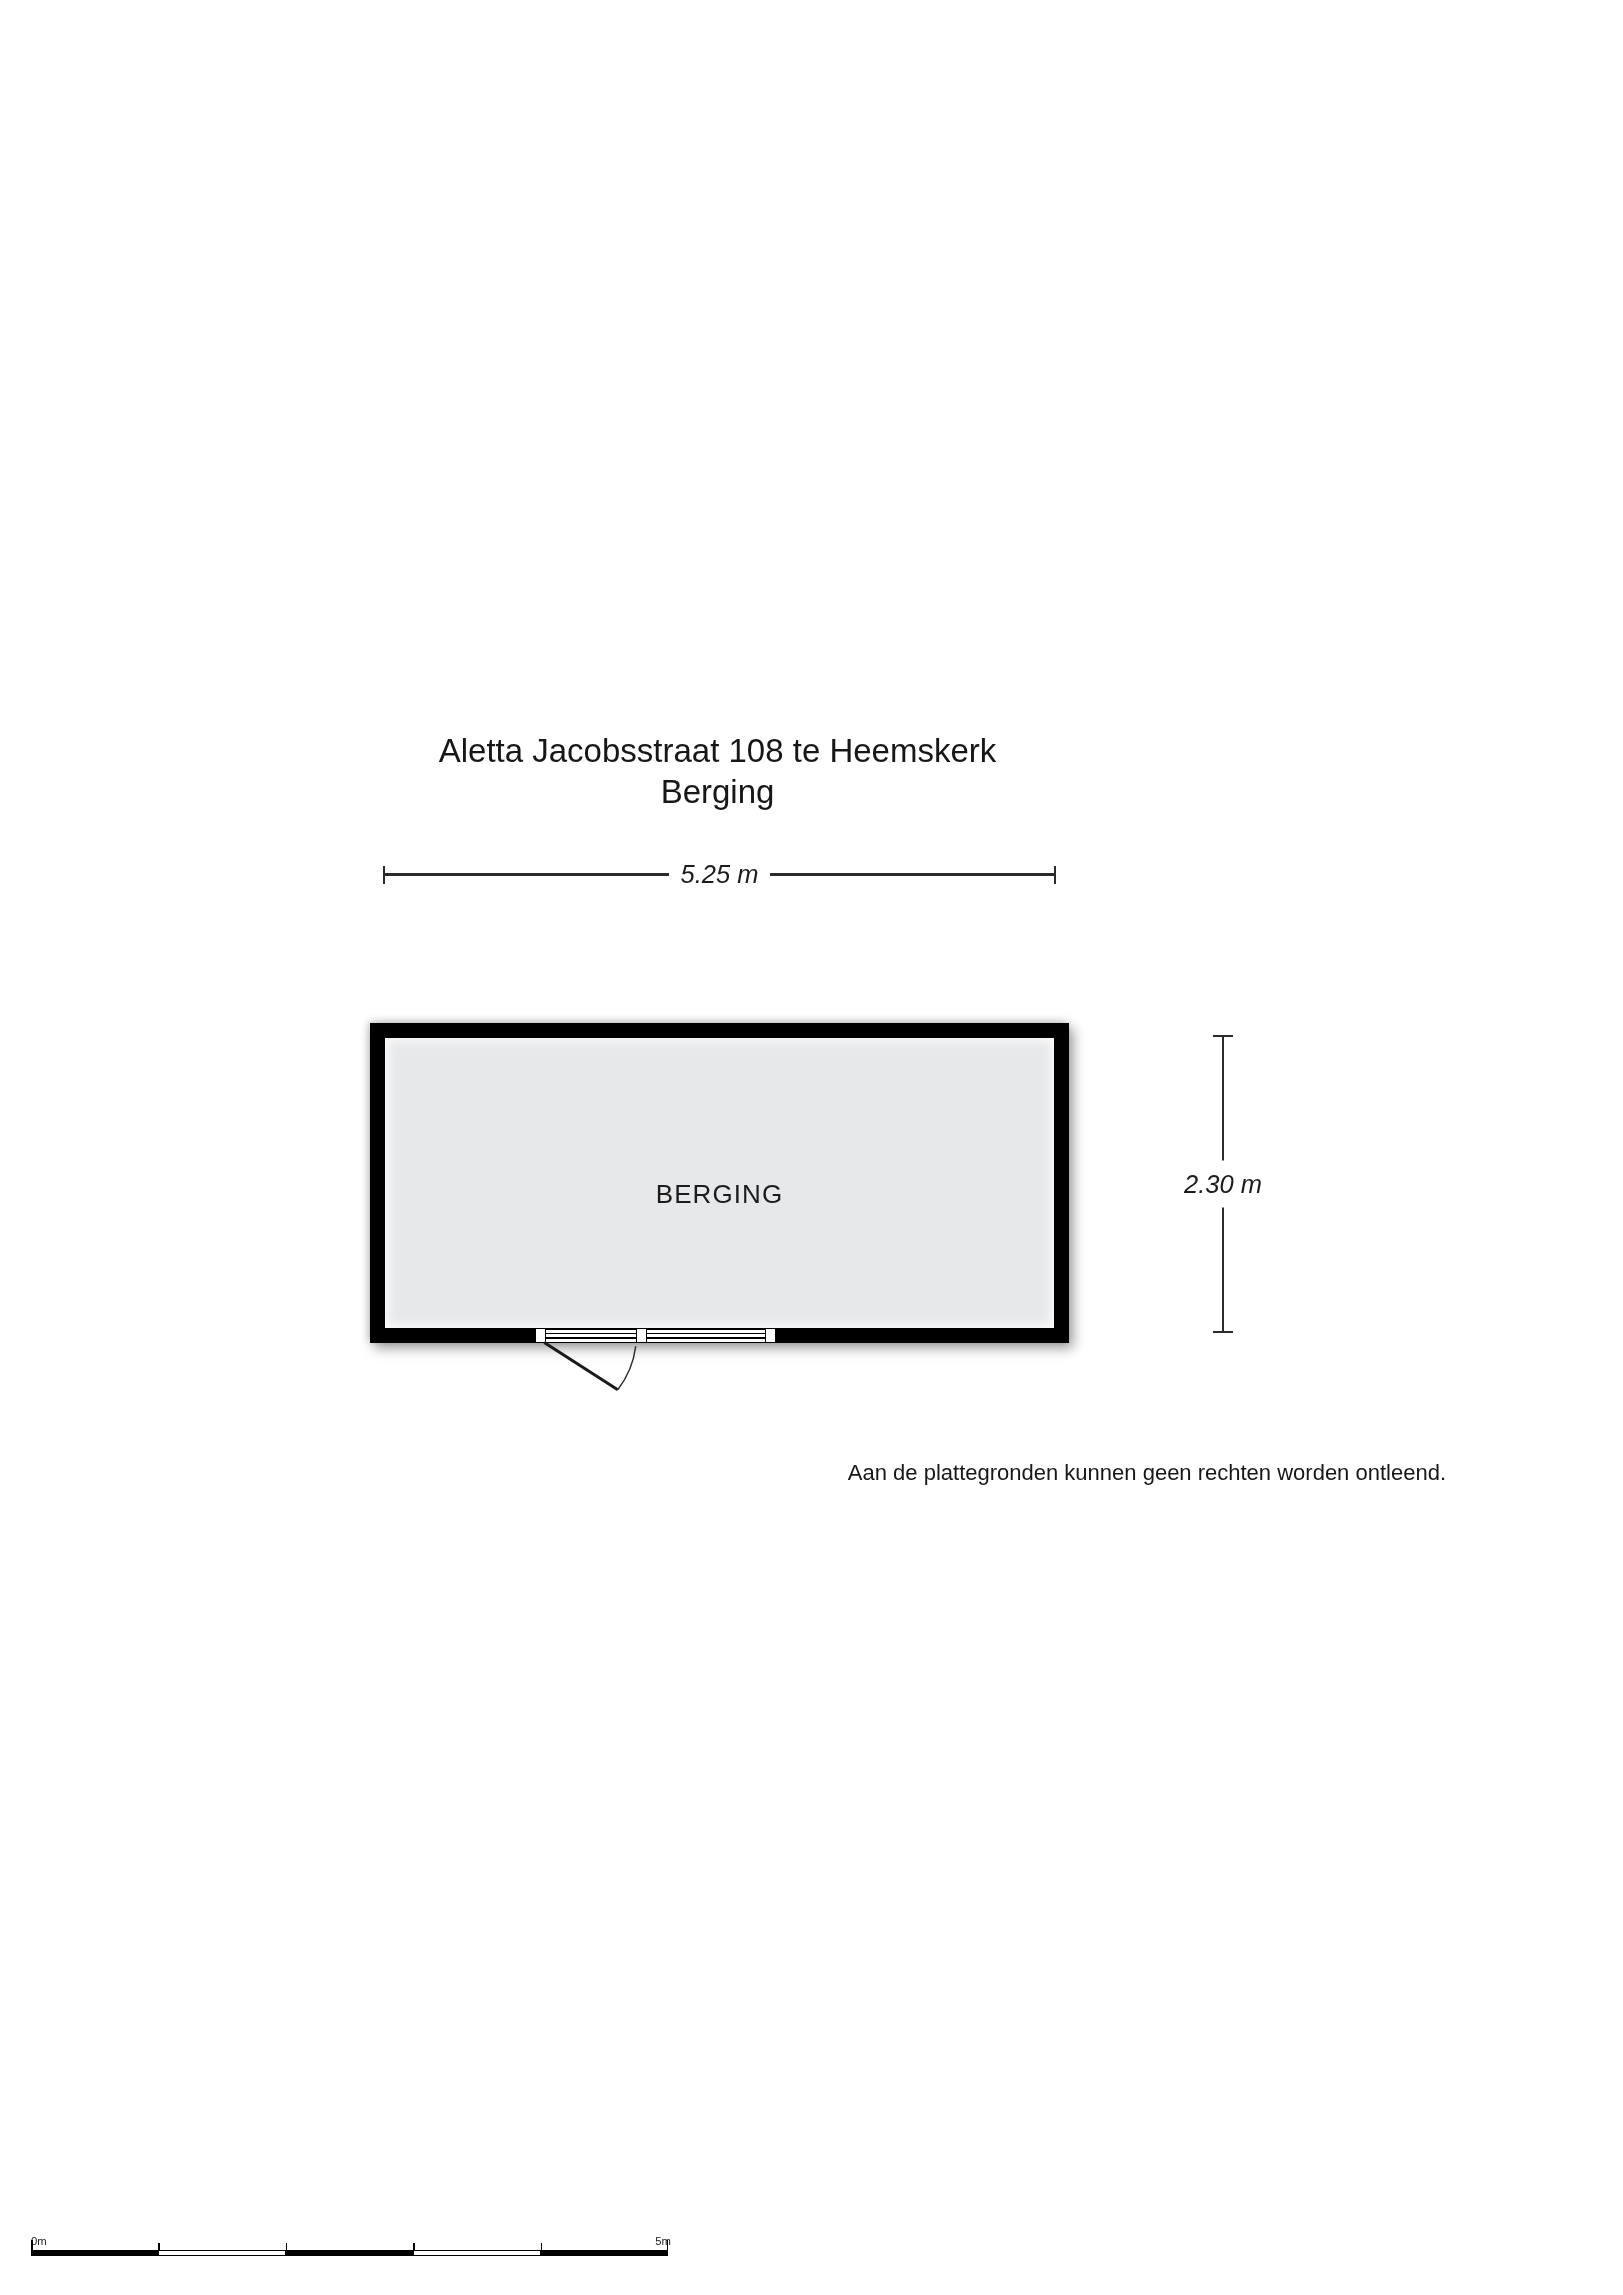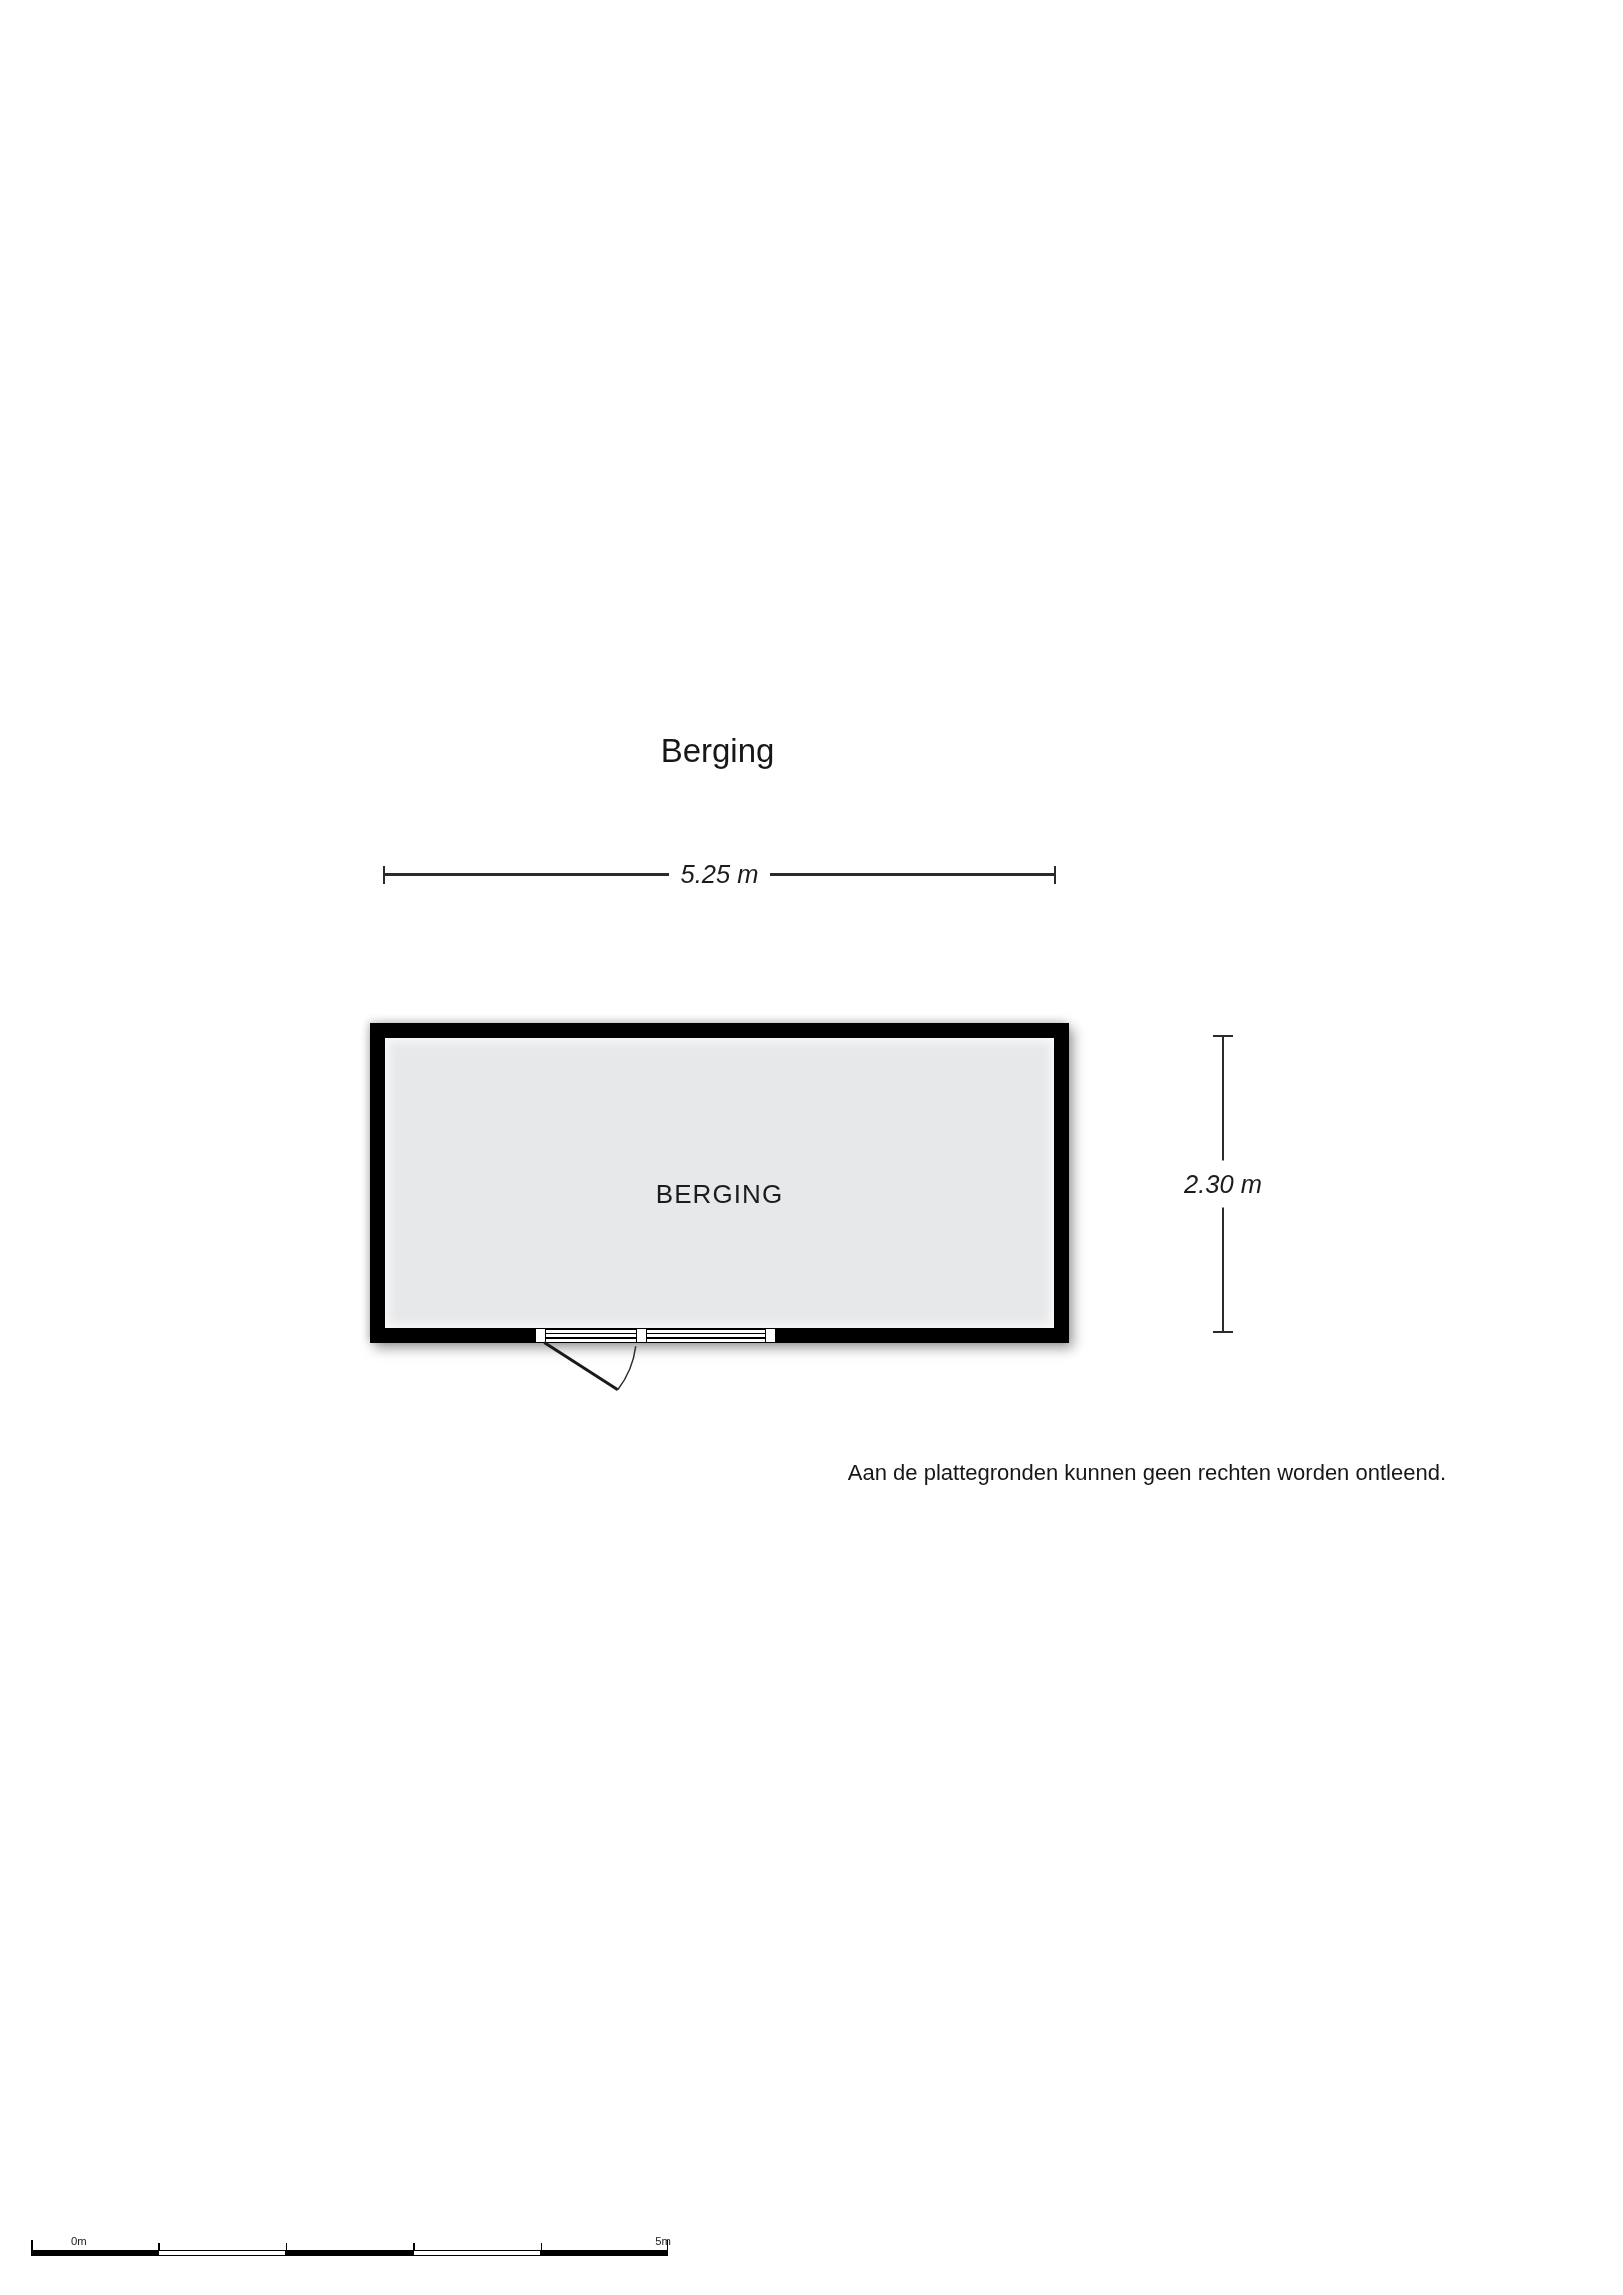--- a/index.html
+++ b/index.html
@@ -87,21 +87,21 @@
   .footer {
     position: absolute; left: 0; top: 1459px; width: 1446px;
     text-align: right; font-size: 22px; line-height: 28.6px; color: #171717; padding-left: 48px;
   }
 
   
   .scalebar { position: absolute; left: 31px; top: 2235px; width: 637px; height: 25.5px; }
   .scalebar .scale-label {
     position: absolute; top: 0; font-size: 11.3px; line-height: 12.8px; color: #222222;
   }
-  .scale-label.left { left: 0; margin-left: 40px; }
+  .scale-label.left { left: 0; }
   .scale-label.right { right: -3px; }
   .scalebar .bar {
     position: absolute; left: 0; top: 15px; width: 100%; height: 6px; display: flex;
   }
   .bar .seg { flex: 1; height: 6px; }
   .seg.black { background: #000000; }
   .seg.white { background: #ffffff; border: 0.8px solid #000000; }
   .scalebar .tick {
     position: absolute; width: 1.5px; height: 9px; top: 7.5px; background: #000000;
   }
@@ -111,20 +111,21 @@
   .tick.t3 { left: 60%; }
   .tick.t4 { left: 80%; }
   .tick.t5 { left: calc(100% - 1.5px); height: 12px; top: 4.5px; }
 </style>
 </head>
 <body>
 
 <div class="page">
 
   <div class="title-block">
+    <div>Aletta Jacobsstraat 108 te Heemskerk</div>
     <div>Berging</div>
   </div>
 
   <div class="hdim">
     <div class="vtick"></div>
     <div class="hline"></div>
     <div class="hdim-label">5.25 m</div>
     <div class="hline"></div>
     <div class="vtick"></div>
   </div>

